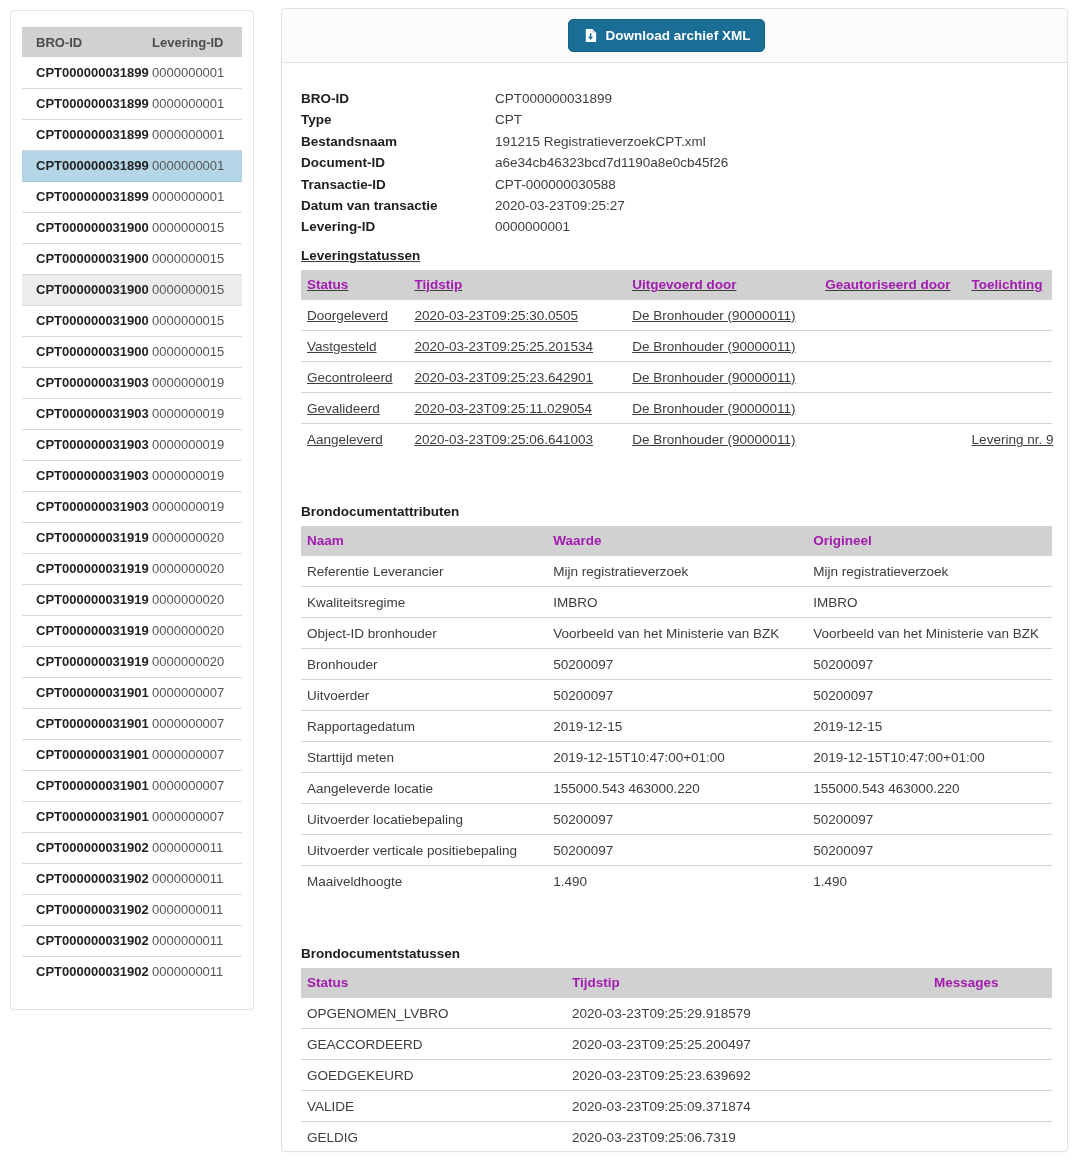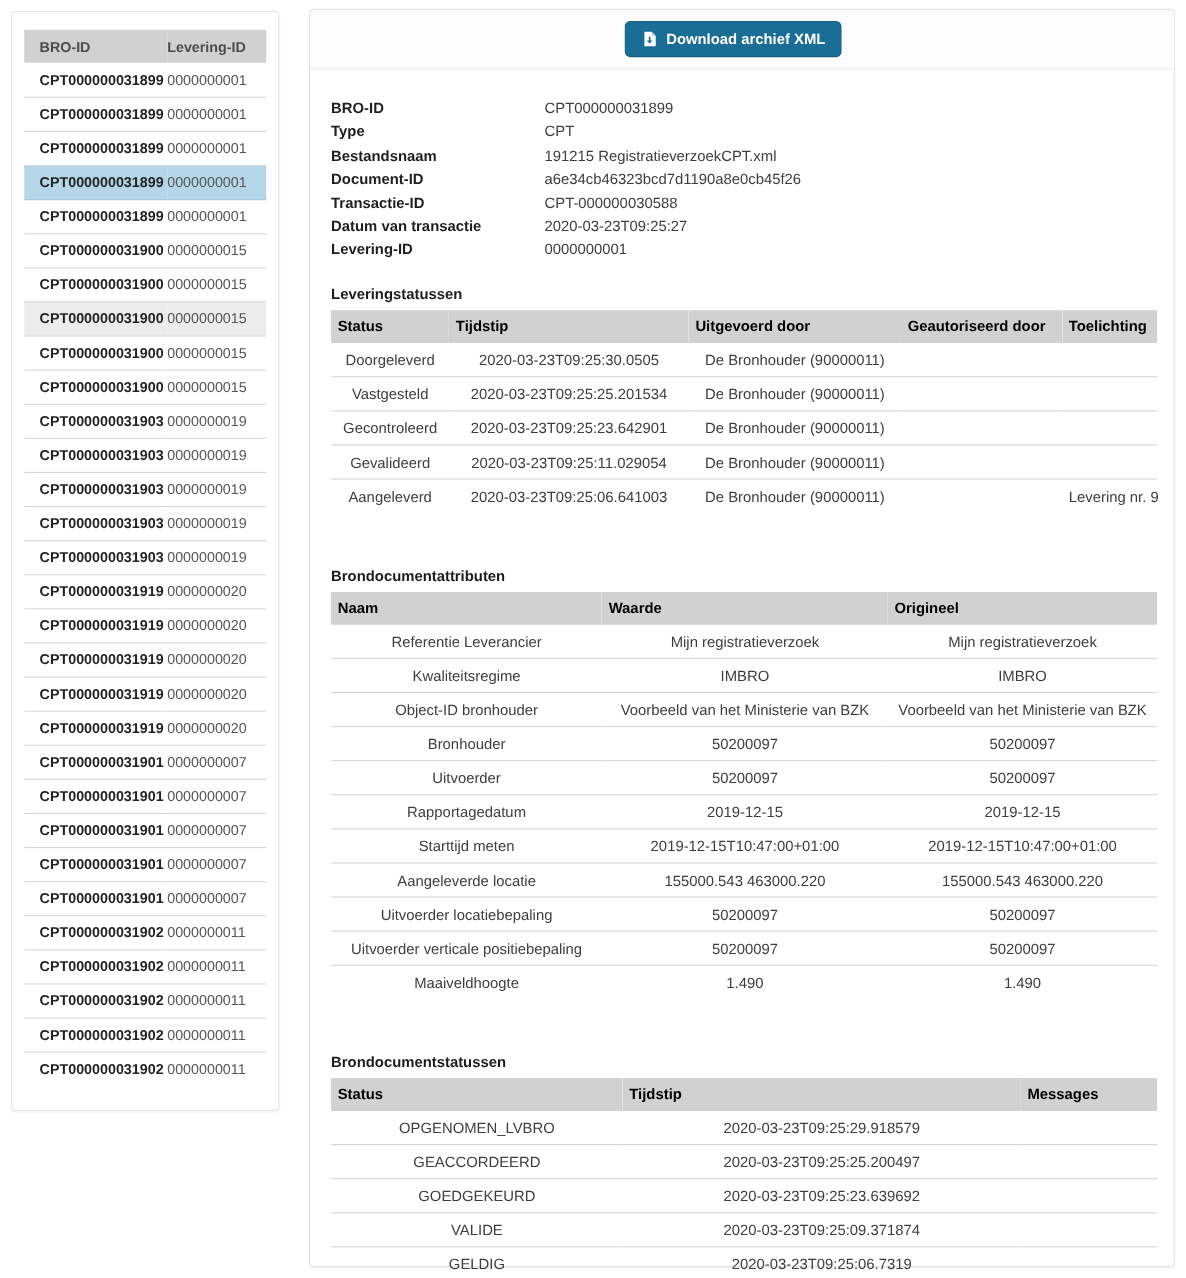--- a/index.html
+++ b/index.html
@@ -55,28 +55,28 @@
 
   .panel-body { padding:25px 15px 0 19px; }
 
   
   .details-row { display:flex; line-height:21.4px; font-size:13.5px; }
   .details-label { width:194px; flex:0 0 194px; font-weight:bold; color:#1e1e1e; }
   .details-value { color:#3d3d3d; white-space:nowrap; }
 
   
   #sections section { margin-top:49px; }
-  #sections section:first-child { margin-top:22px; }
+  #sections section:first-child { margin-top:10px;text-decoration:underline; }
   #sections h3 { font-size:13.5px; font-weight:bold; color:#1c1c1c; margin:0 0 7px 0; }
   table.data { width:100%; border-collapse:collapse; table-layout:fixed; font-size:13.5px; }
   table.data th {
-    background:#d1d1d1; color:#000000; font-weight:bold; text-align:left;
+    background:#d1d1d1; color:#a21caf; font-weight:bold; text-align:left;
     height:30px; padding:0 6px; white-space:nowrap; overflow:hidden;
   }
-  table.data tbody tr { border-bottom:1px solid #d4d4d4;text-align:center; }
+  table.data tbody tr { border-bottom:1px solid #d4d4d4; }
   table.data tbody tr:last-child { border-bottom:none; }
   table.data td {
     height:31px; padding:0 6px; color:#3d3d3d; white-space:nowrap; overflow:visible;
   }
 </style>
 </head>
 <body>
 
 <div class="page">
 

